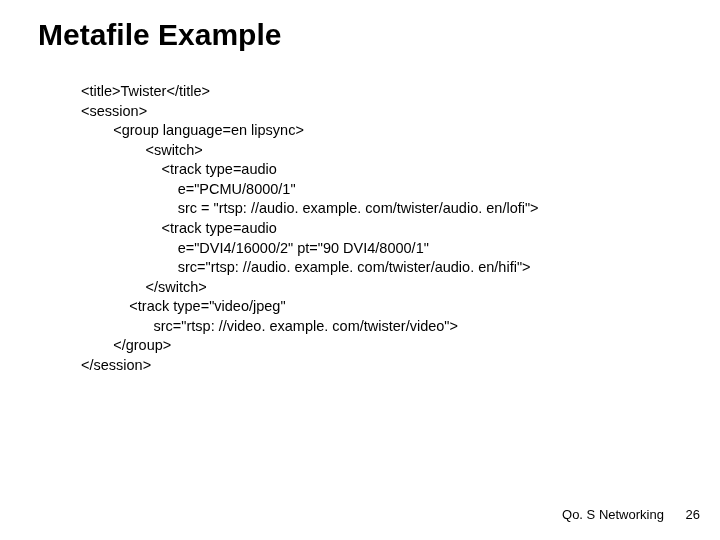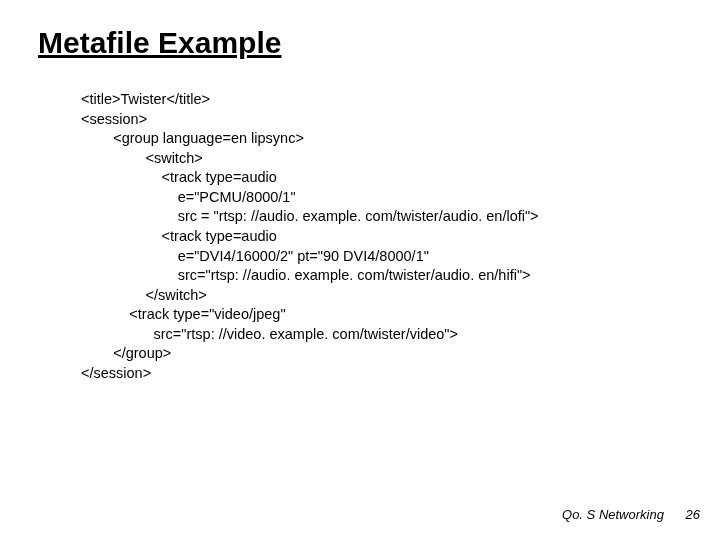--- a/index.html
+++ b/index.html
@@ -8,40 +8,38 @@
       height: 540px;
       background: #ffffff;
       font-family: "Comic Sans MS", "Comic Sans", cursive, sans-serif;
       color: #000000;
       position: relative;
       overflow: hidden;
     }
     .title {
       font-size: 30px;
       font-weight: bold;
-      text-decoration: underline;
-      padding: 26px 0 0 38px;
+      padding: 18px 0 0 38px;
       color: #000000;
     }
     .code-block {
       font-family: "Comic Sans MS", "Comic Sans", cursive, sans-serif;
       font-size: 14.5px;
       line-height: 1.35;
       color: #000000;
       padding: 30px 0 0 38px;
       white-space: pre;
       margin-left: 43px;
     }
     .footer {
       position: absolute;
       bottom: 18px;
       right: 20px;
       font-size: 13px;
       font-family: "Comic Sans MS", cursive, sans-serif;
-      font-style: italic;
     }
     .footer-label { margin-right: 18px; }
     .footer-page { }
   </style>
 </head>
 <body>
 
 <h1 class="title">Metafile Example</h1>
 
 <div class="code-block"><span>&lt;title&gt;Twister&lt;/title&gt;</span>

